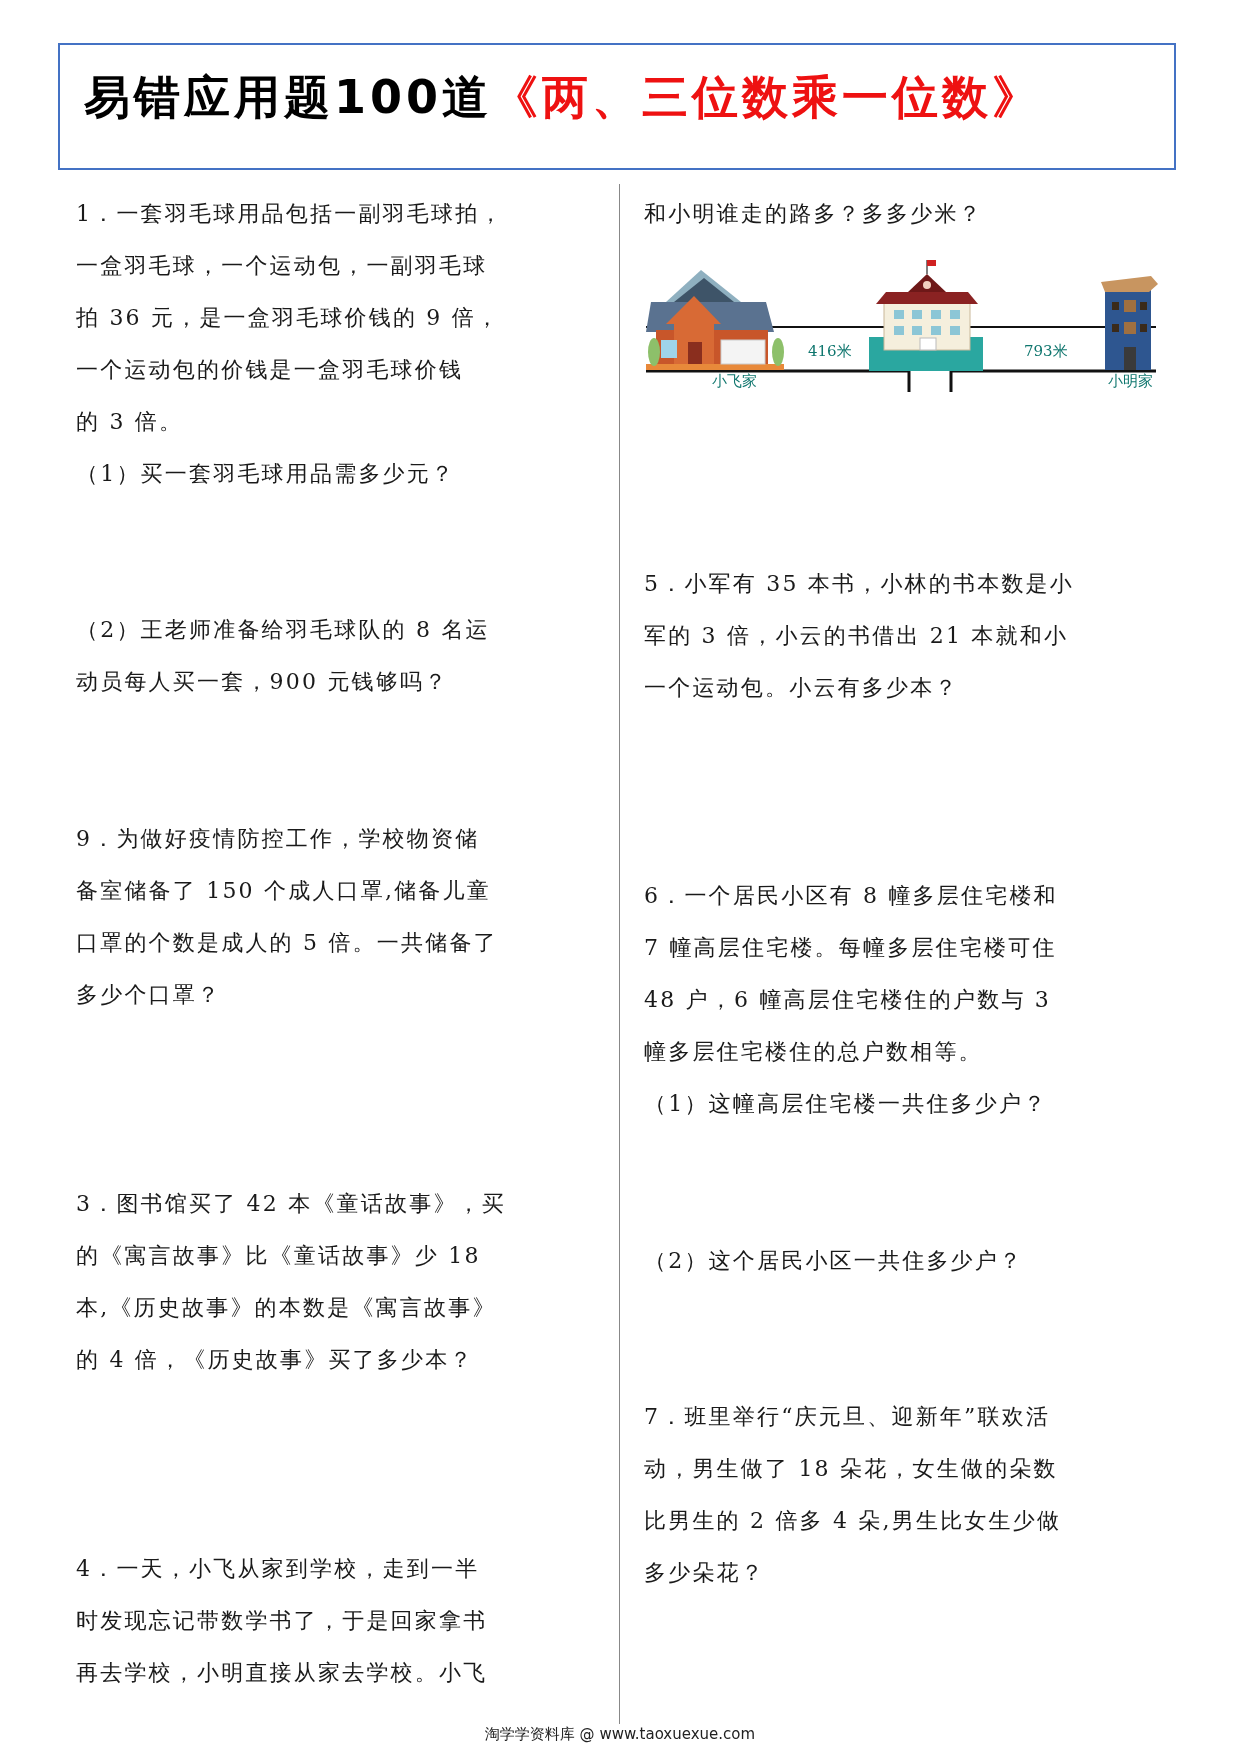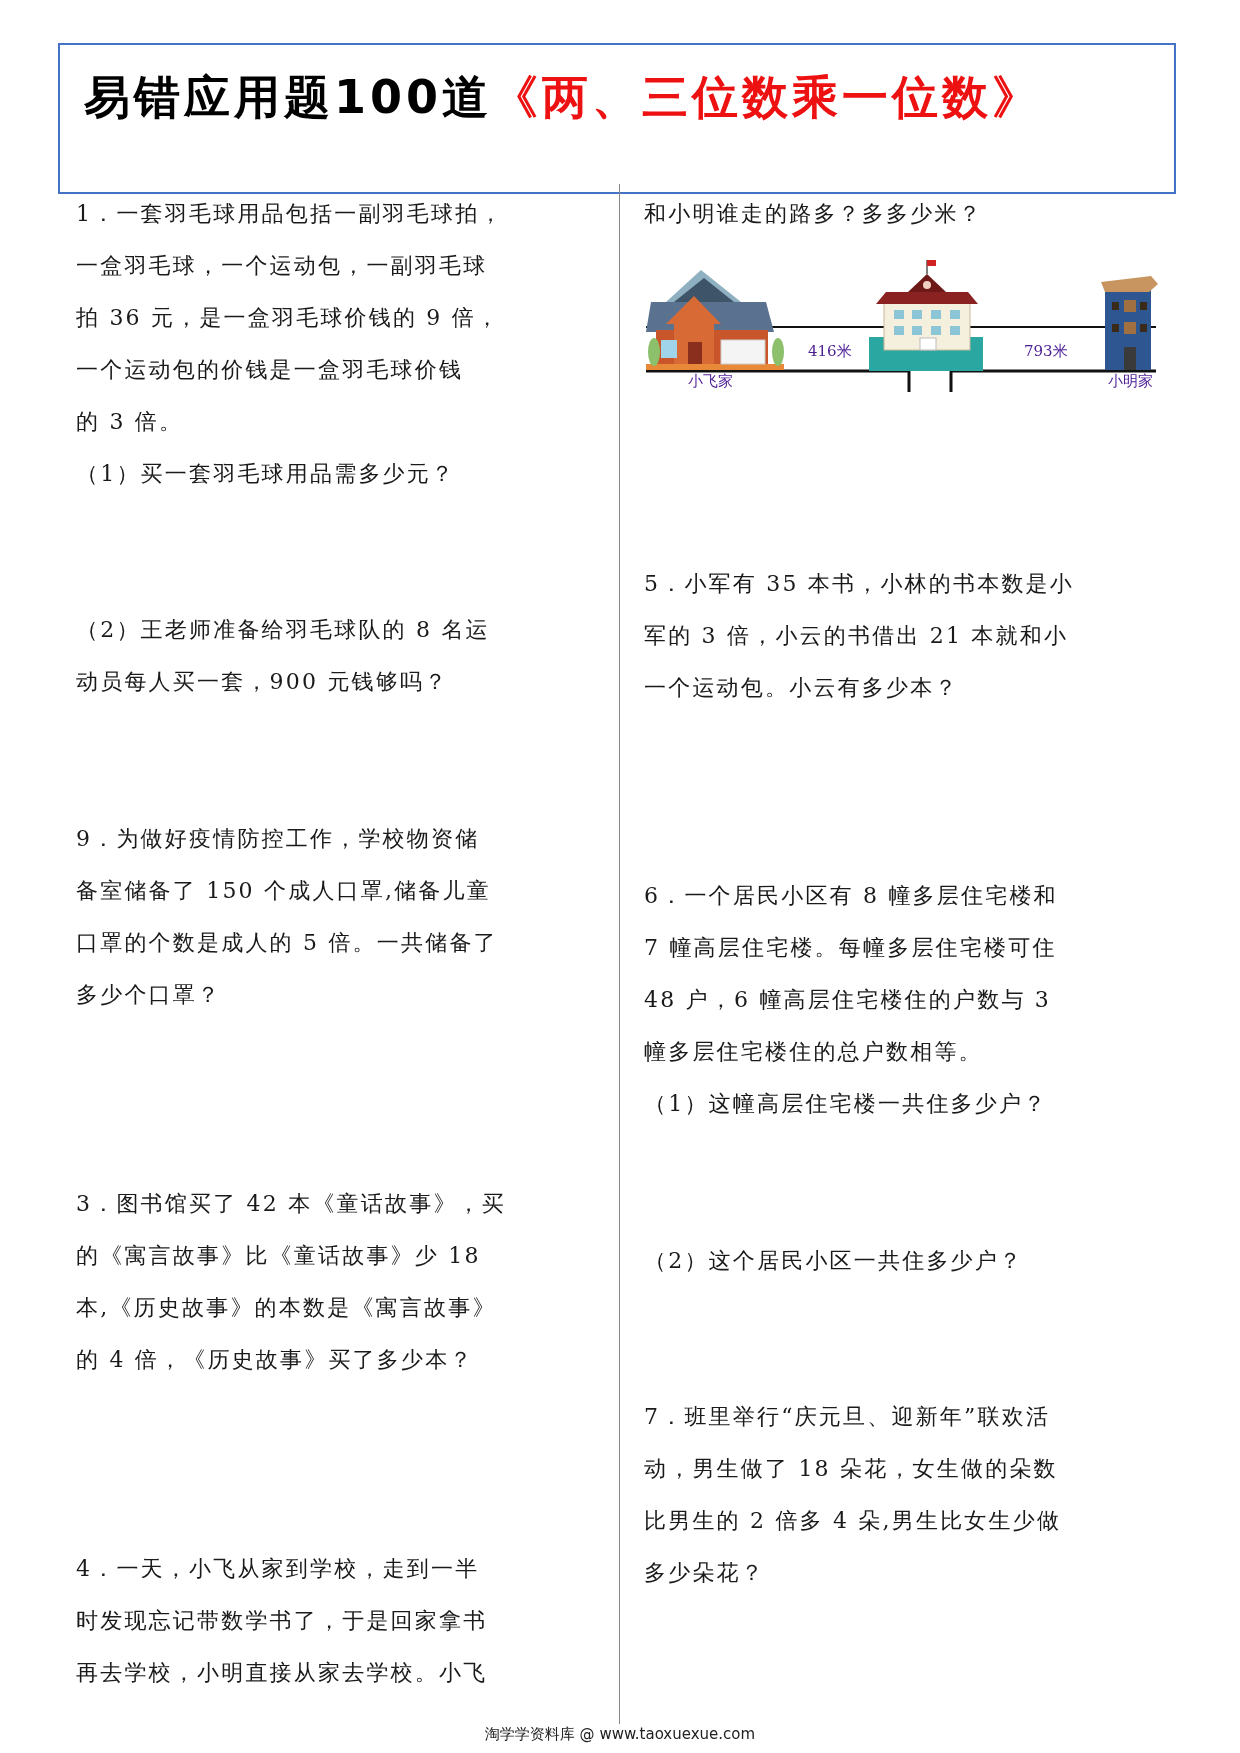--- a/index.html
+++ b/index.html
@@ -1,31 +1,31 @@
 <!DOCTYPE html>
 <html><head>
 <meta charset="utf-8">
 <style>
   html, body { margin:0; padding:0; background:#ffffff; }
   body { width:1240px; height:1753px; position:relative; overflow:hidden;
          font-family: "DejaVu Serif", "Liberation Serif", serif; color:#1a1a1a; }
-  .title-box { position:absolute; left:58px; top:43px; width:1118px; height:151px;
+  .title-box { position:absolute; left:58px; top:43px; width:1118px; height:127px;
                border:2px solid #4472c4; box-sizing:border-box; }
   .title { position:absolute; left:24px; top:22px; font-family:"DejaVu Sans", sans-serif;
            font-weight:bold; font-size:46px; letter-spacing:4px; white-space:nowrap; line-height:60px; }
   .title .black { color:#000000; }
   .title .red { color:#ee1111; }
   .divider { position:absolute; left:619px; top:184px; width:1px; height:1540px; background:#888888; }
   .line { position:absolute; font-size:22px; line-height:34px; white-space:nowrap; letter-spacing:2.2px; }
   .L { left:76px; }
   .R { left:644px; }
   .footer { position:absolute; top:1725px; left:0; width:1240px; text-align:center;
             font-family:"DejaVu Sans", sans-serif; font-size:15px; color:#222; }
   .diagram { position:absolute; left:646px; top:252px; width:520px; height:140px; }
-  .lbl { position:absolute; font-size:15px; color:#4c1d95; white-space:nowrap; }
+  .lbl { position:absolute; font-size:15px; color:#0f766e; white-space:nowrap; }
 </style>
 </head>
 <body>
 
 <div class="title-box">
   <div class="title">
     <span class="black">易错应用题100道</span><span class="red">《两、三位数乘一位数》</span>
   </div>
 </div>
 
@@ -112,21 +112,21 @@
       <polygon points="455,30 505,24 512,32 503,40 459,40" fill="#c89560"></polygon>
       <rect x="466" y="50" width="7" height="8" fill="#3a2a1a"></rect>
       <rect x="478" y="48" width="12" height="12" fill="#a07040"></rect>
       <rect x="494" y="50" width="7" height="8" fill="#3a2a1a"></rect>
       <rect x="466" y="72" width="7" height="8" fill="#3a2a1a"></rect>
       <rect x="478" y="70" width="12" height="12" fill="#a07040"></rect>
       <rect x="494" y="72" width="7" height="8" fill="#3a2a1a"></rect>
       <rect x="478" y="95" width="12" height="23" fill="#3a3a3a"></rect>
     </g>
   </svg>
-  <div class="lbl" style="left:42px; top:120px">小飞家</div>
+  <div class="lbl" style="left:66px; top:120px">小飞家</div>
   <div class="lbl" style="left:162px; top:90px">416米</div>
   <div class="lbl" style="left:378px; top:90px">793米</div>
   <div class="lbl" style="left:462px; top:120px">小明家</div>
 </div>
 
 <div>
   <div class="line R" style="top:567px">5．小军有 35 本书，小林的书本数是小</div>
   <div class="line R" style="top:619px">军的 3 倍，小云的书借出 21 本就和小</div>
   <div class="line R" style="top:671px">一个运动包。小云有多少本？</div>
 </div>

